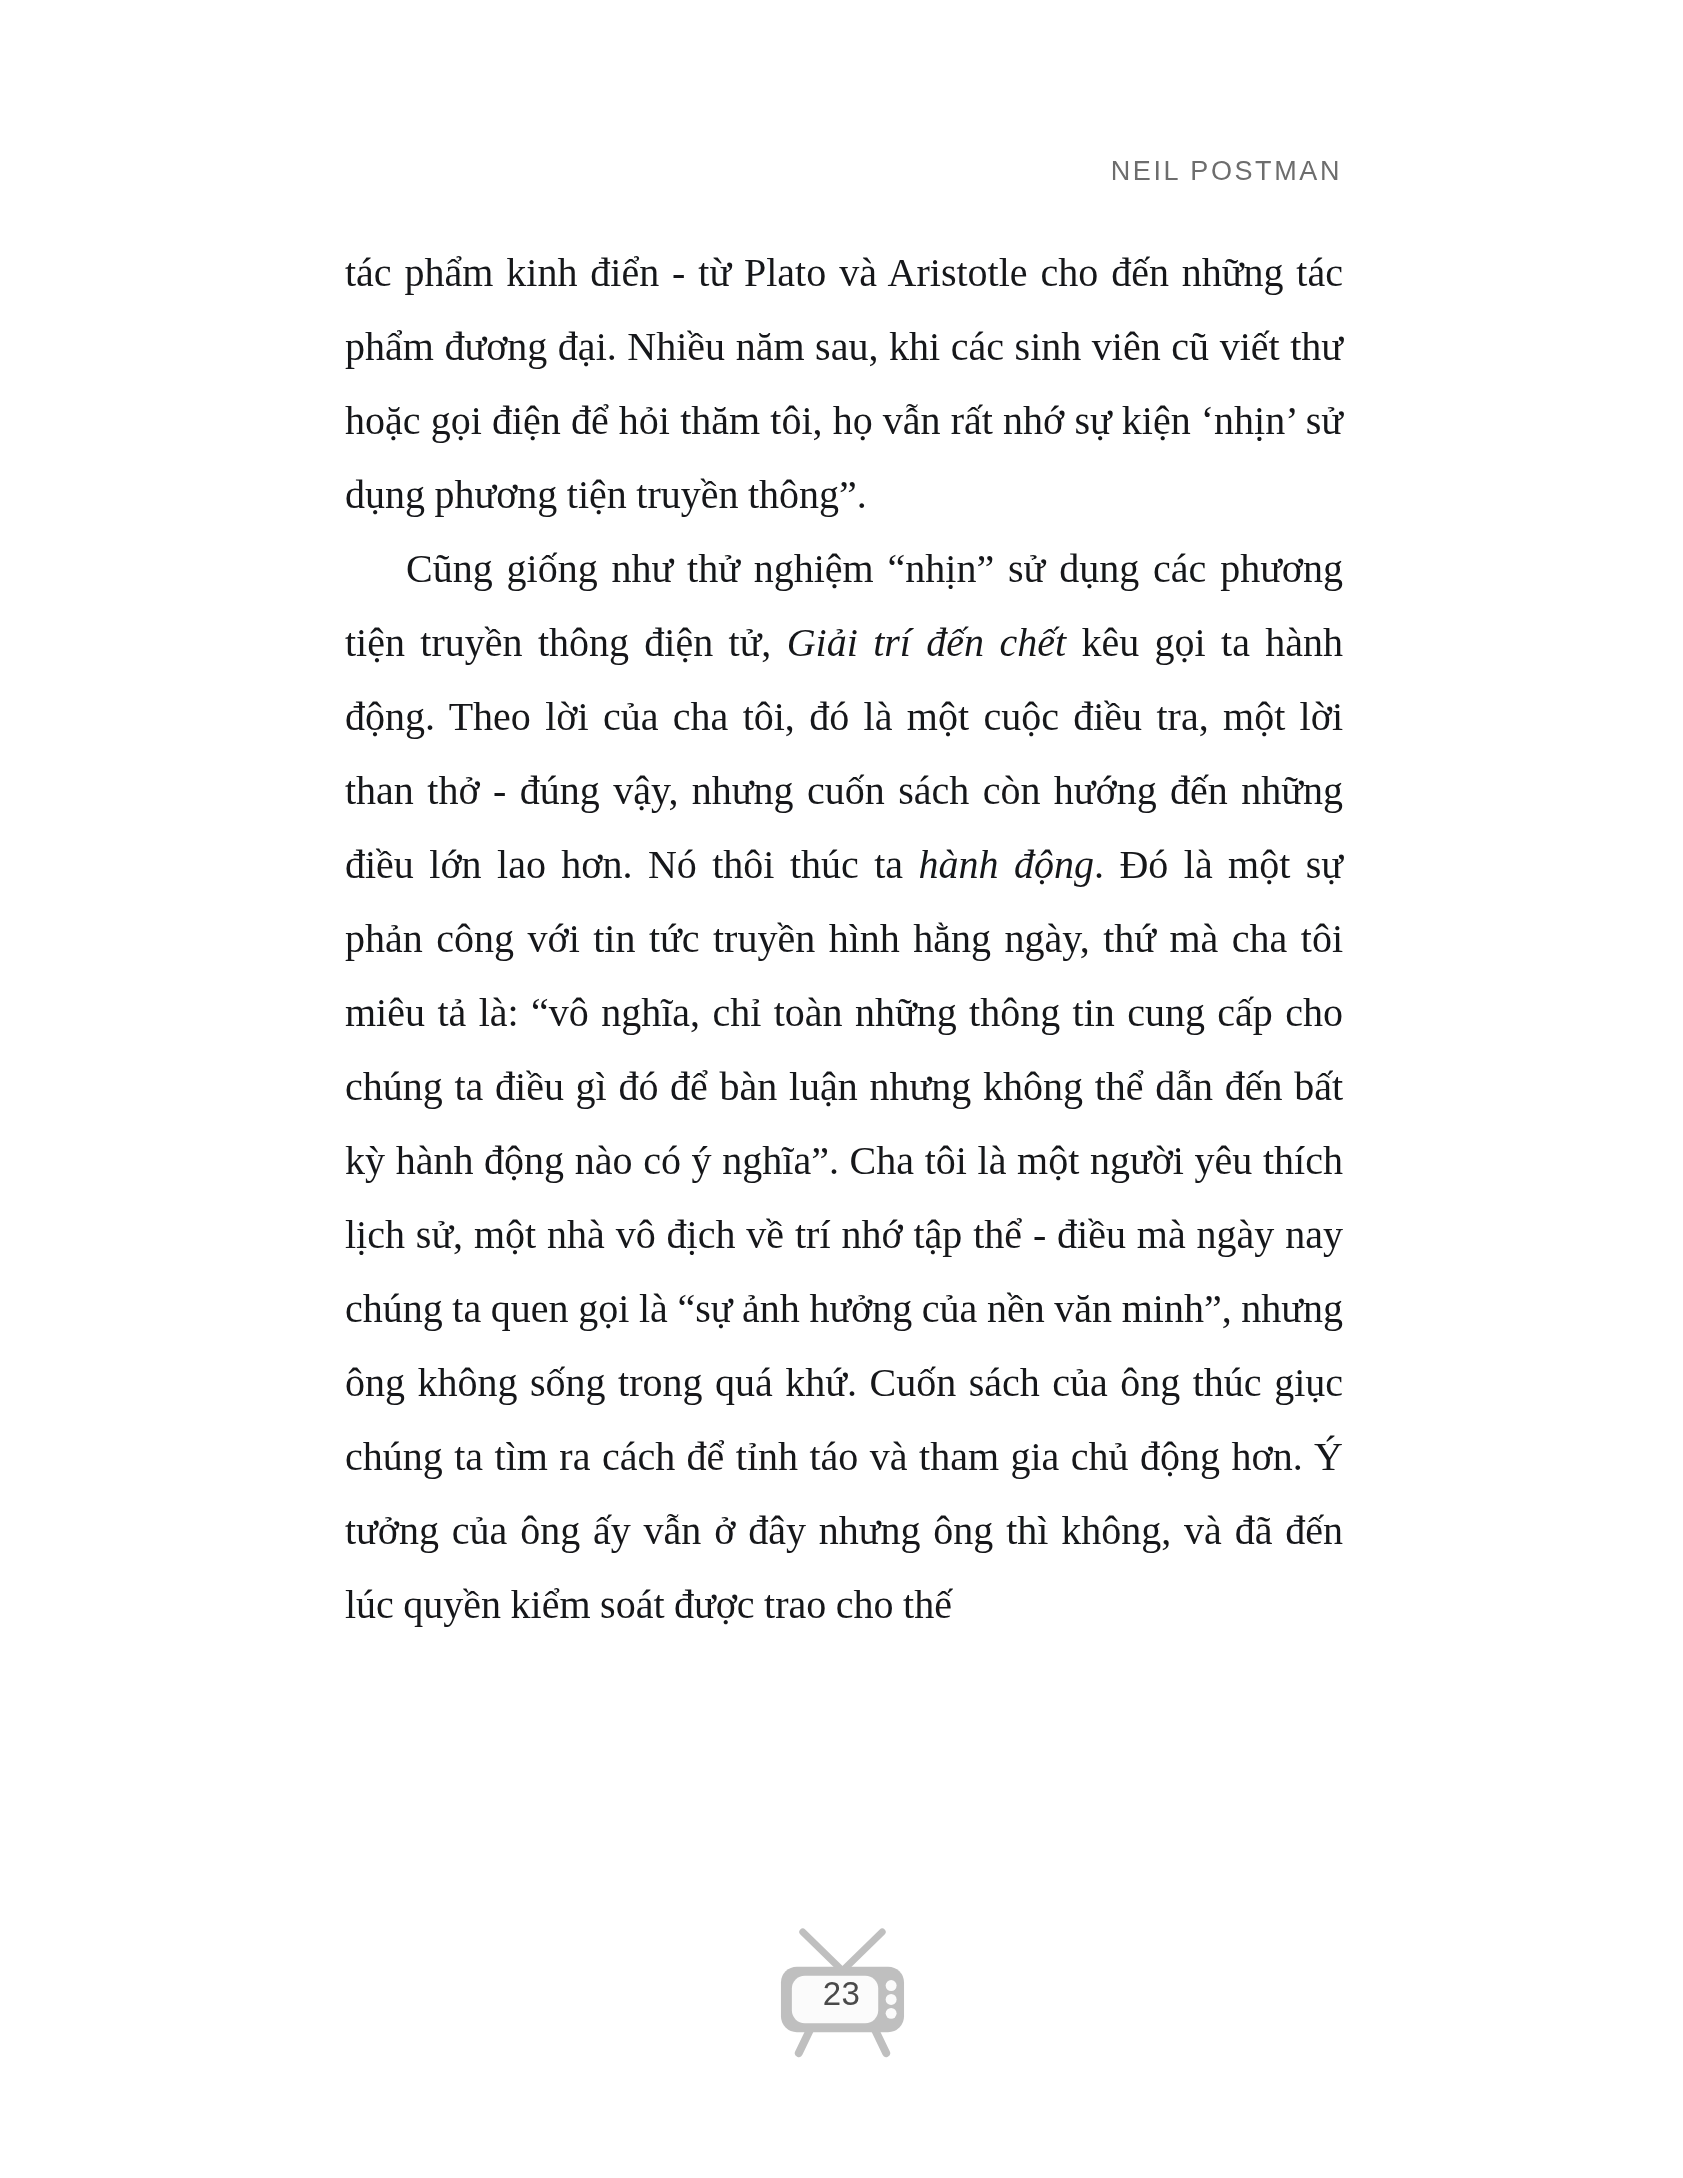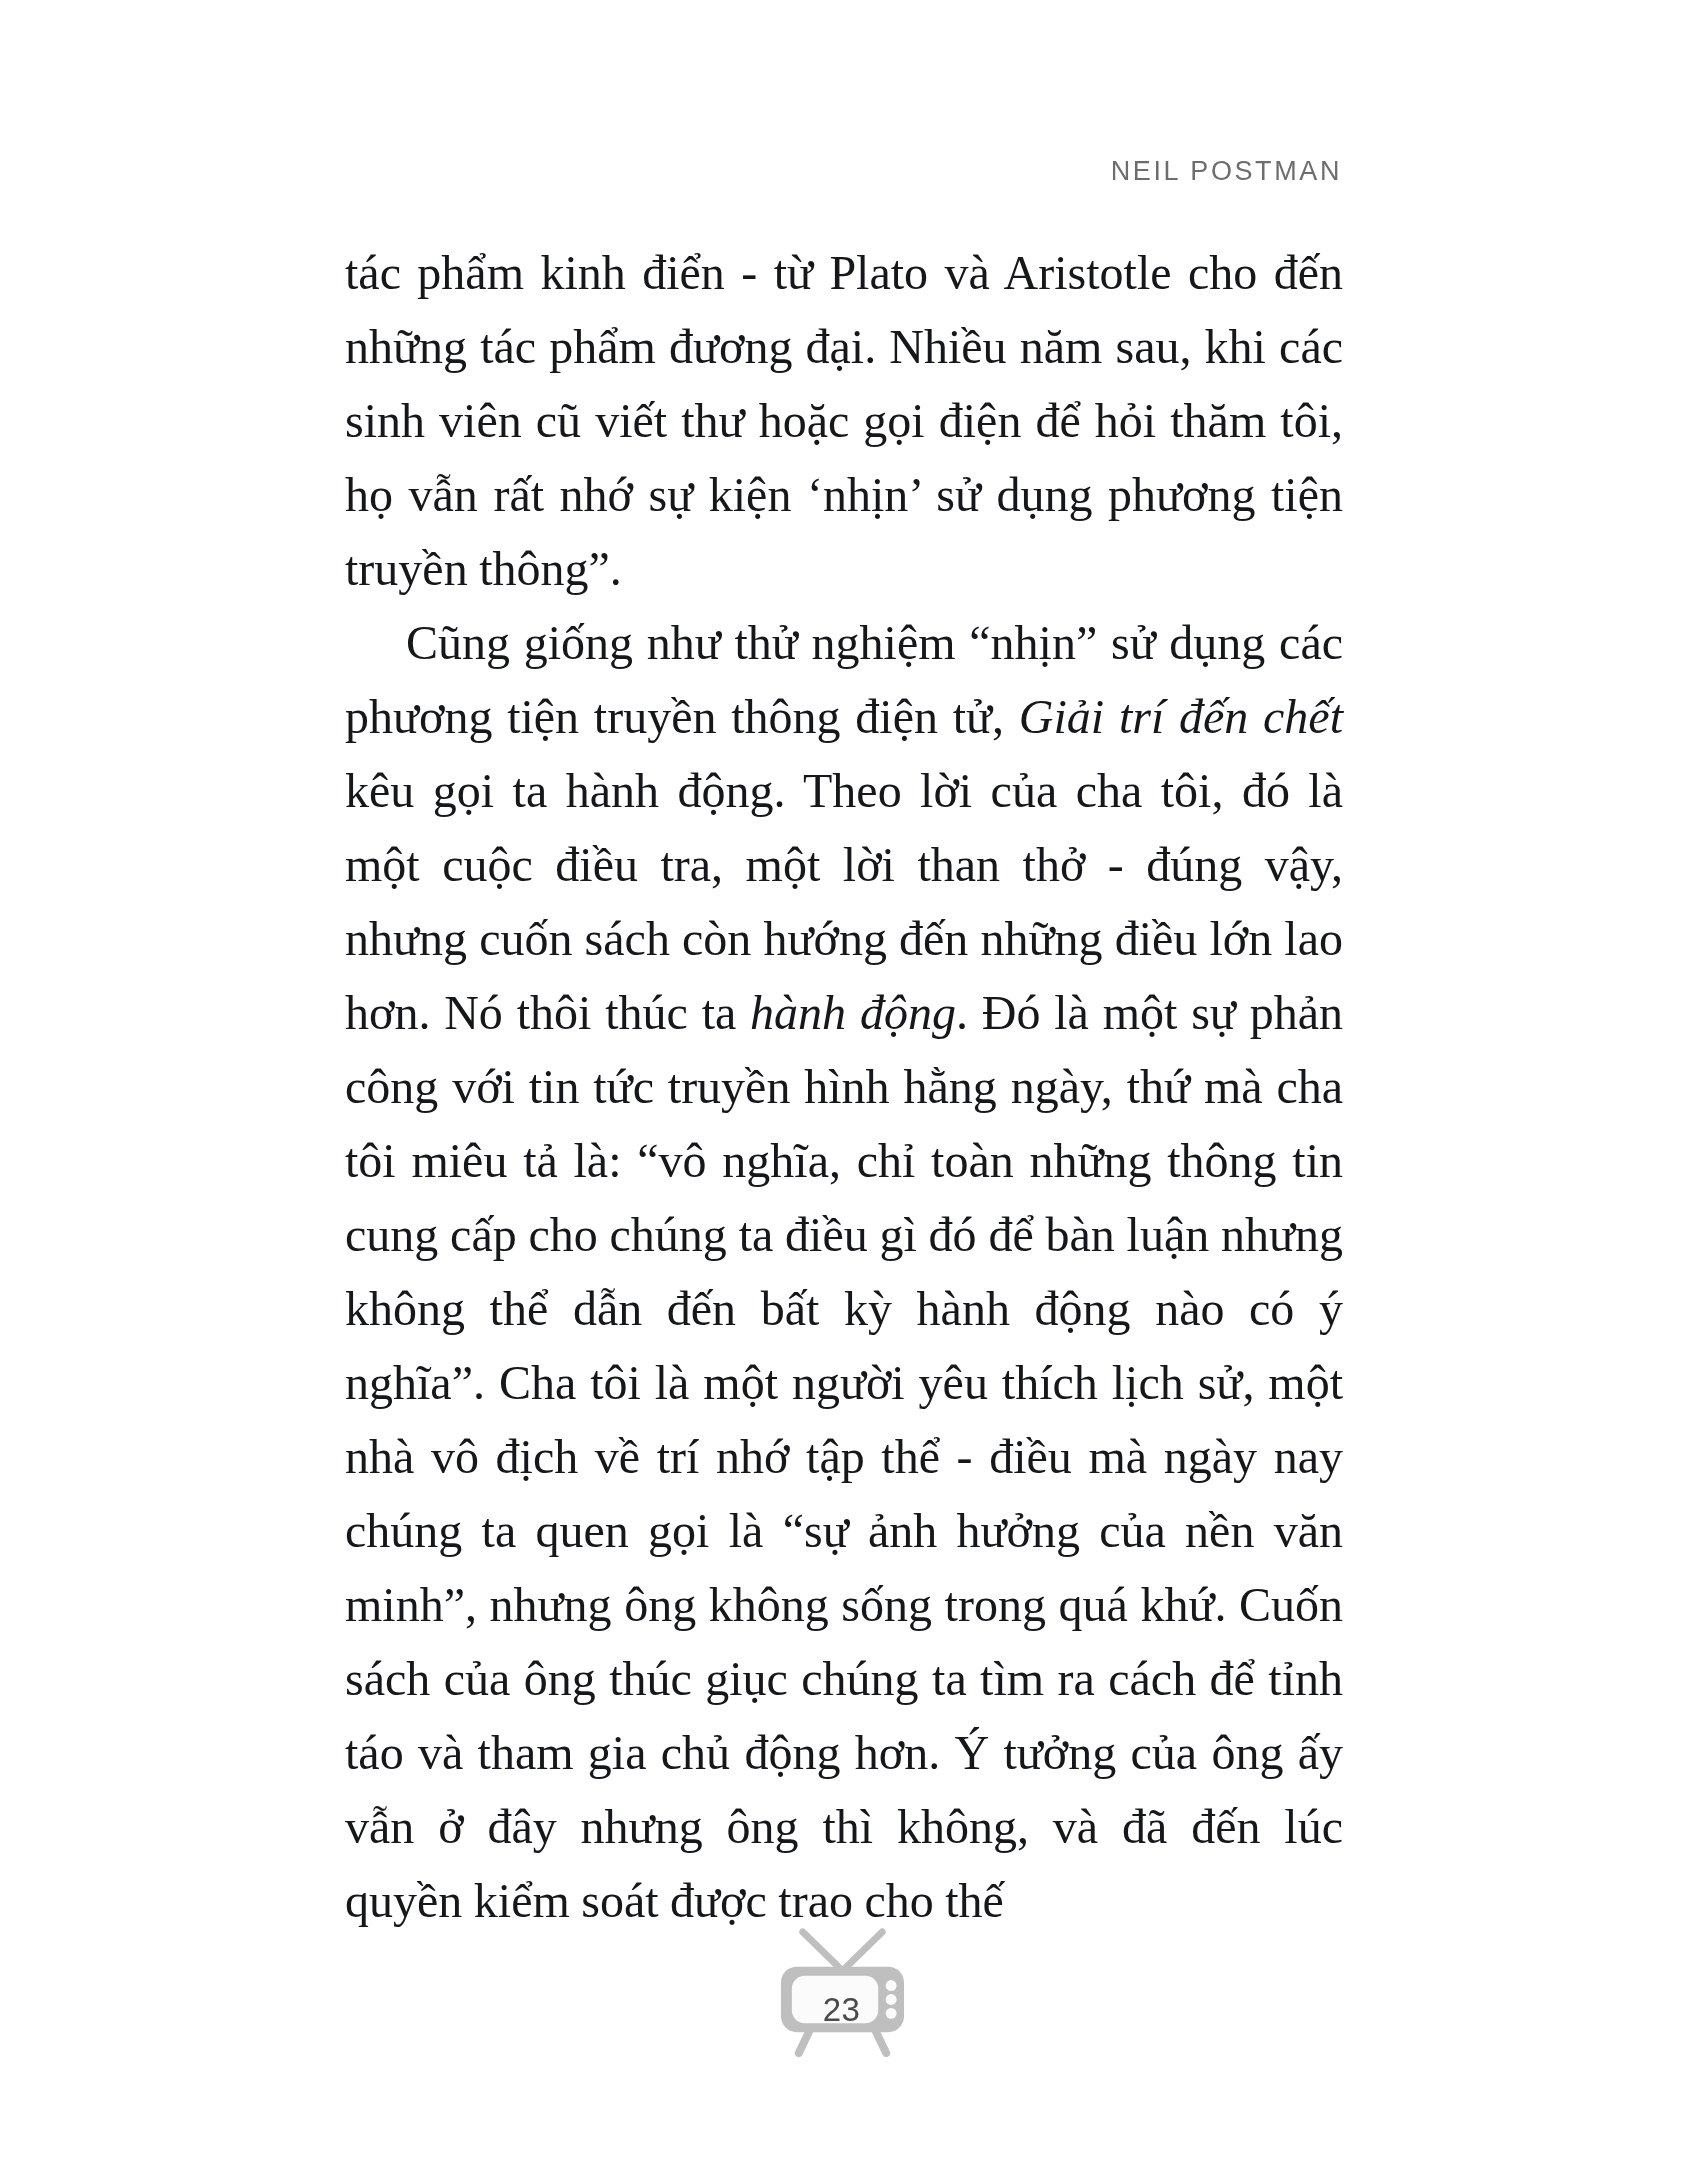--- a/index.html
+++ b/index.html
@@ -39,21 +39,21 @@
   
   .text-block {
     position: absolute;
     top: 236px;
     left: 345px;
     width: 998px;
   }
 
   .para {
     margin: 0;
-    font-size: 48px;
+    font-size: 40px;
     line-height: 74px;
     color: #16171a;
     text-align: justify;
     text-justify: inter-word;
     font-stretch: condensed;
     transform-origin: left top;
     word-spacing: -0.5px;
     -webkit-font-smoothing: antialiased;
   }
 
@@ -100,21 +100,20 @@
     position: absolute;
     left: 0;
     right: 0;
     top: 51px;
     text-align: center;
     font-family: "Liberation Sans", "DejaVu Sans", sans-serif;
     font-size: 33px;
     color: #4a4a4a;
     letter-spacing: 0.5px;
     line-height: 1;
-    margin-top: 16px;
   }
 </style>
 </head>
 <body>
 
 <div class="page">
 
   <div class="running-head">NEIL POSTMAN</div>
 
   <div class="text-block">

